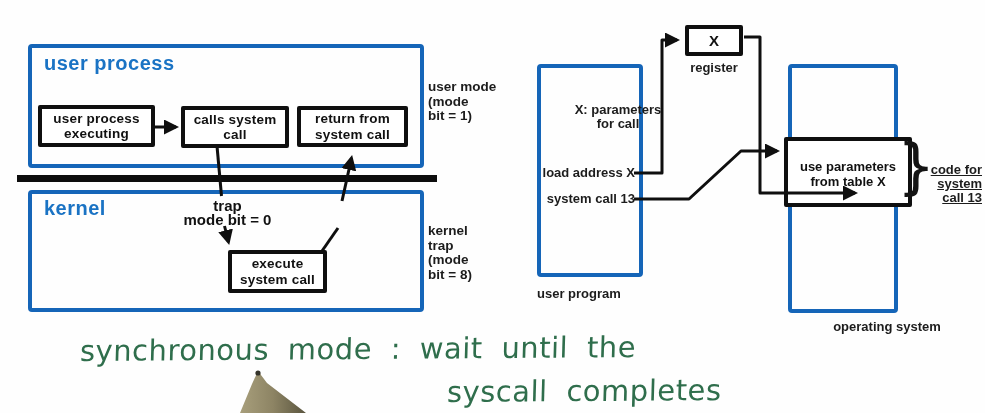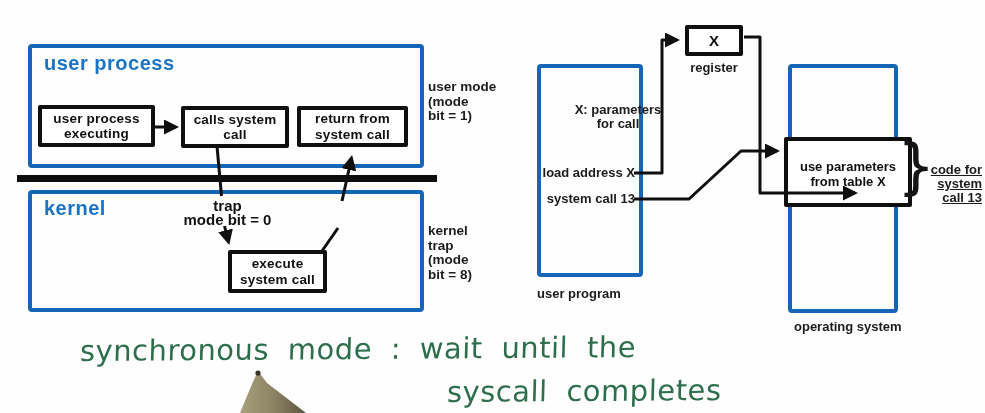--- a/index.html
+++ b/index.html
@@ -145,18 +145,18 @@
   <div class="node" style="left:784px;top:137px;width:128px;height:70px;justify-content:flex-start;padding-top:18px;font-size:13px;font-weight:600;line-height:15px;letter-spacing:0;">
     <span>use parameters</span>
     <span>from table X</span>
   </div>
   <div id="brace">}</div>
   <div class="rtext" style="left:920px;top:163px;width:62px;text-align:right;text-decoration:underline;">
     <div>code for</div>
     <div>system</div>
     <div>call 13</div>
   </div>
-  <div class="rtext" style="left:794px;top:320px;width:120px;">operating system</div>
+  <div class="rtext" style="left:827px;top:320px;width:120px;text-align:center;">operating system</div>
 
   <div class="hand" style="left:80px;top:332px;">synchronous mode : wait until the</div>
   <div class="hand" style="left:447px;top:374px;">syscall completes</div>
 
 </div>
 
 </body></html>

